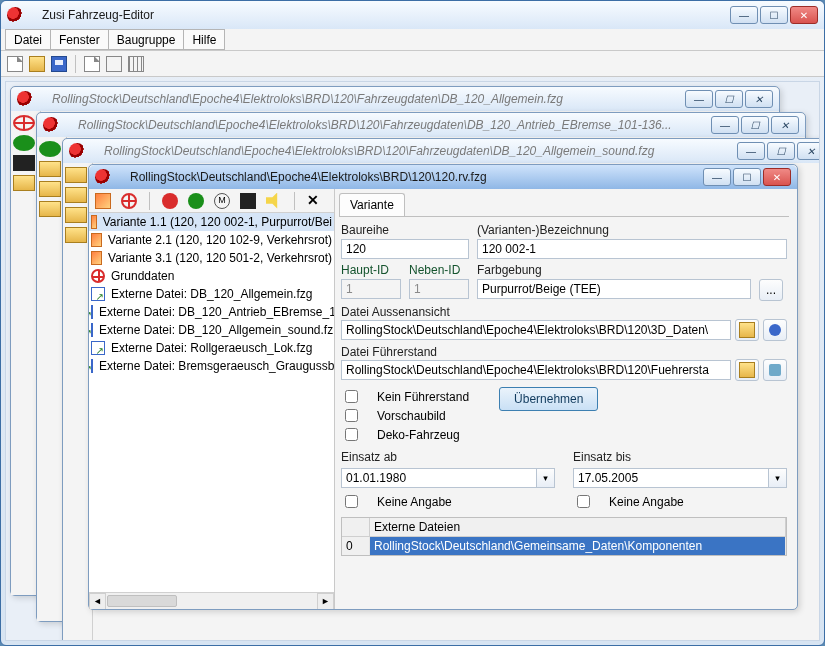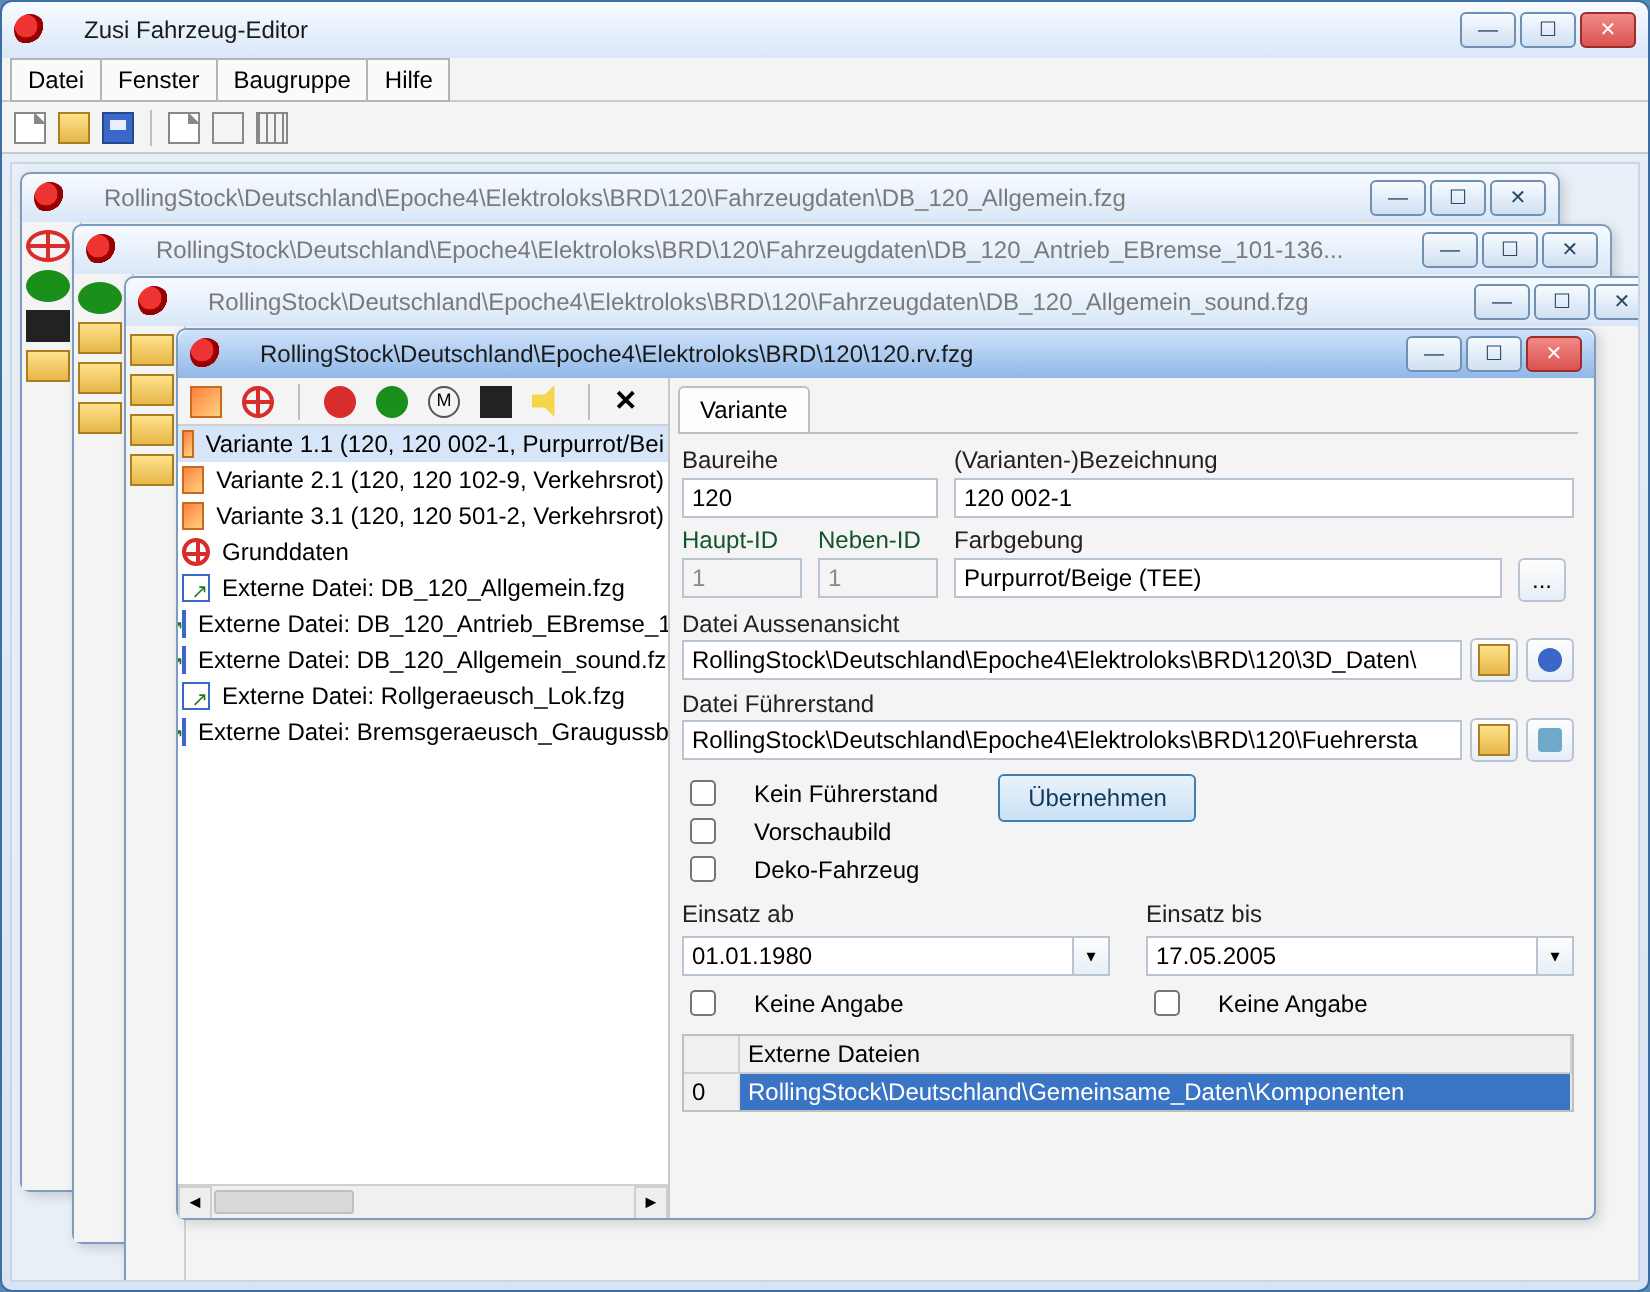--- a/index.html
+++ b/index.html
@@ -10,30 +10,30 @@
     position: absolute; inset: 0;
     background: linear-gradient(#e9eff7, #d7e4f2);
     border: 1px solid #3c6ea5; border-radius: 6px; display: flex; flex-direction: column;
   }
   .titlebar {
     height: 28px; display: flex; align-items: center; padding: 0 6px;
     background: linear-gradient(#f7fbff, #d9e7f7); border-radius: 6px 6px 0 0;
     color: #1a1a1a;
     gap: 13px;
   }
-  .titlebar.inactive { color: #7a7a7a; }
+  .titlebar.inactive { color: #7a7a7a; font-style: italic; }
   .titlebar .app-icon { width:16px; height:16px; margin-right:6px; display:inline-block;
     background: radial-gradient(circle at 6px 6px, #e33 40%, #900 41% 60%, transparent 61%); border-radius:50%; }
   .titlebar .spacer { flex:1; }
   .winbtns { display:flex; gap:2px; }
   .winbtn { width:28px; height:18px; border:1px solid #6f8fb3; border-radius:3px;
     background: linear-gradient(#f7fbff,#d0e0f2); display:flex; align-items:center; justify-content:center;
     font-size:10px; color:#2b4763; cursor:default;}
   .winbtn.close { background: linear-gradient(#f08a86,#d9534f); color:#fff; border-color:#9c2c27;}
-  .menubar { height:22px; background:#f4f4f4; border-bottom:1px solid #c9c9c9; display:flex; padding:0 4px;align-items:center; }
+  .menubar { height:22px; background:#f4f4f4; border-bottom:1px solid #c9c9c9; display:flex; padding:0 4px; }
   .menuitem { padding:3px 8px; border:1px solid #b5b5b5; background:#fafafa; margin-right:-1px; }
   .toolbar { height:26px; background:#f4f4f4; border-bottom:1px solid #c9c9c9; display:flex; align-items:center; gap:6px; padding:0 6px;}
   .tb-sep { width:1px; height:18px; background:#c0c0c0; margin:0 2px; }
   .tb-ico { width:16px; height:16px; display:inline-block; }
   .mdi { position:relative; flex:1; background:#e9eff7; margin:4px; border:1px solid #c9d6e6; overflow:hidden; }
 
   
   .child {
     position:absolute; background:#f4f4f4; border:1px solid #7e9cbf; border-radius:5px;
     display:flex; flex-direction:column; box-shadow: 2px 2px 6px rgba(0,0,0,.15);

